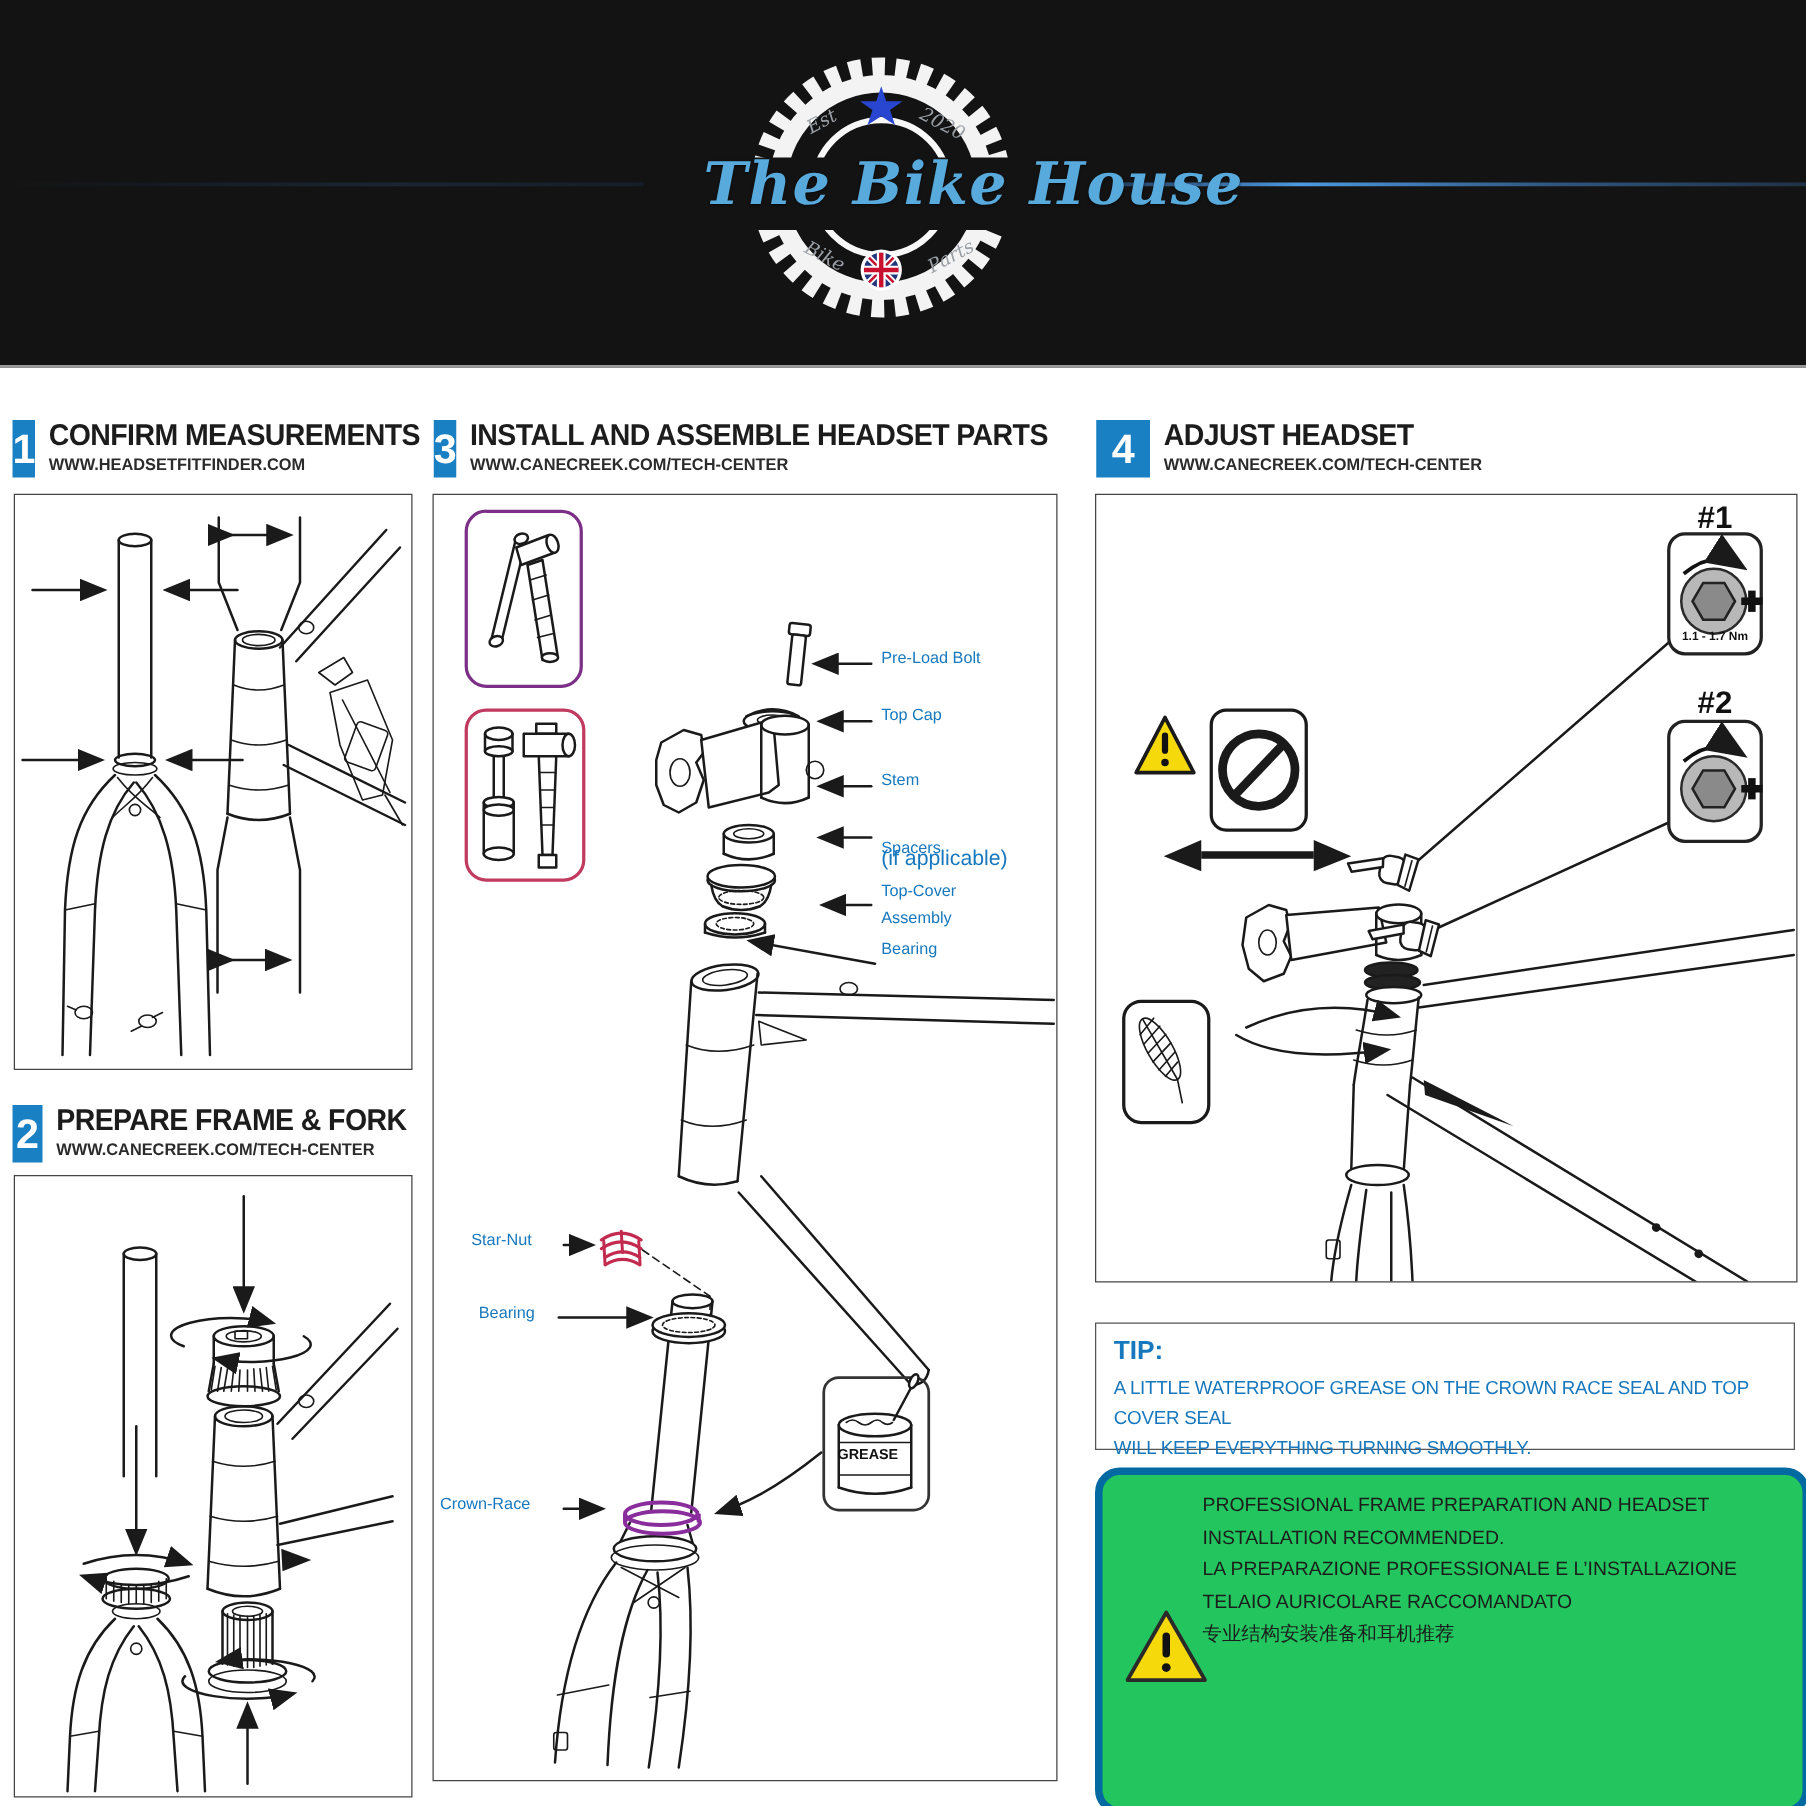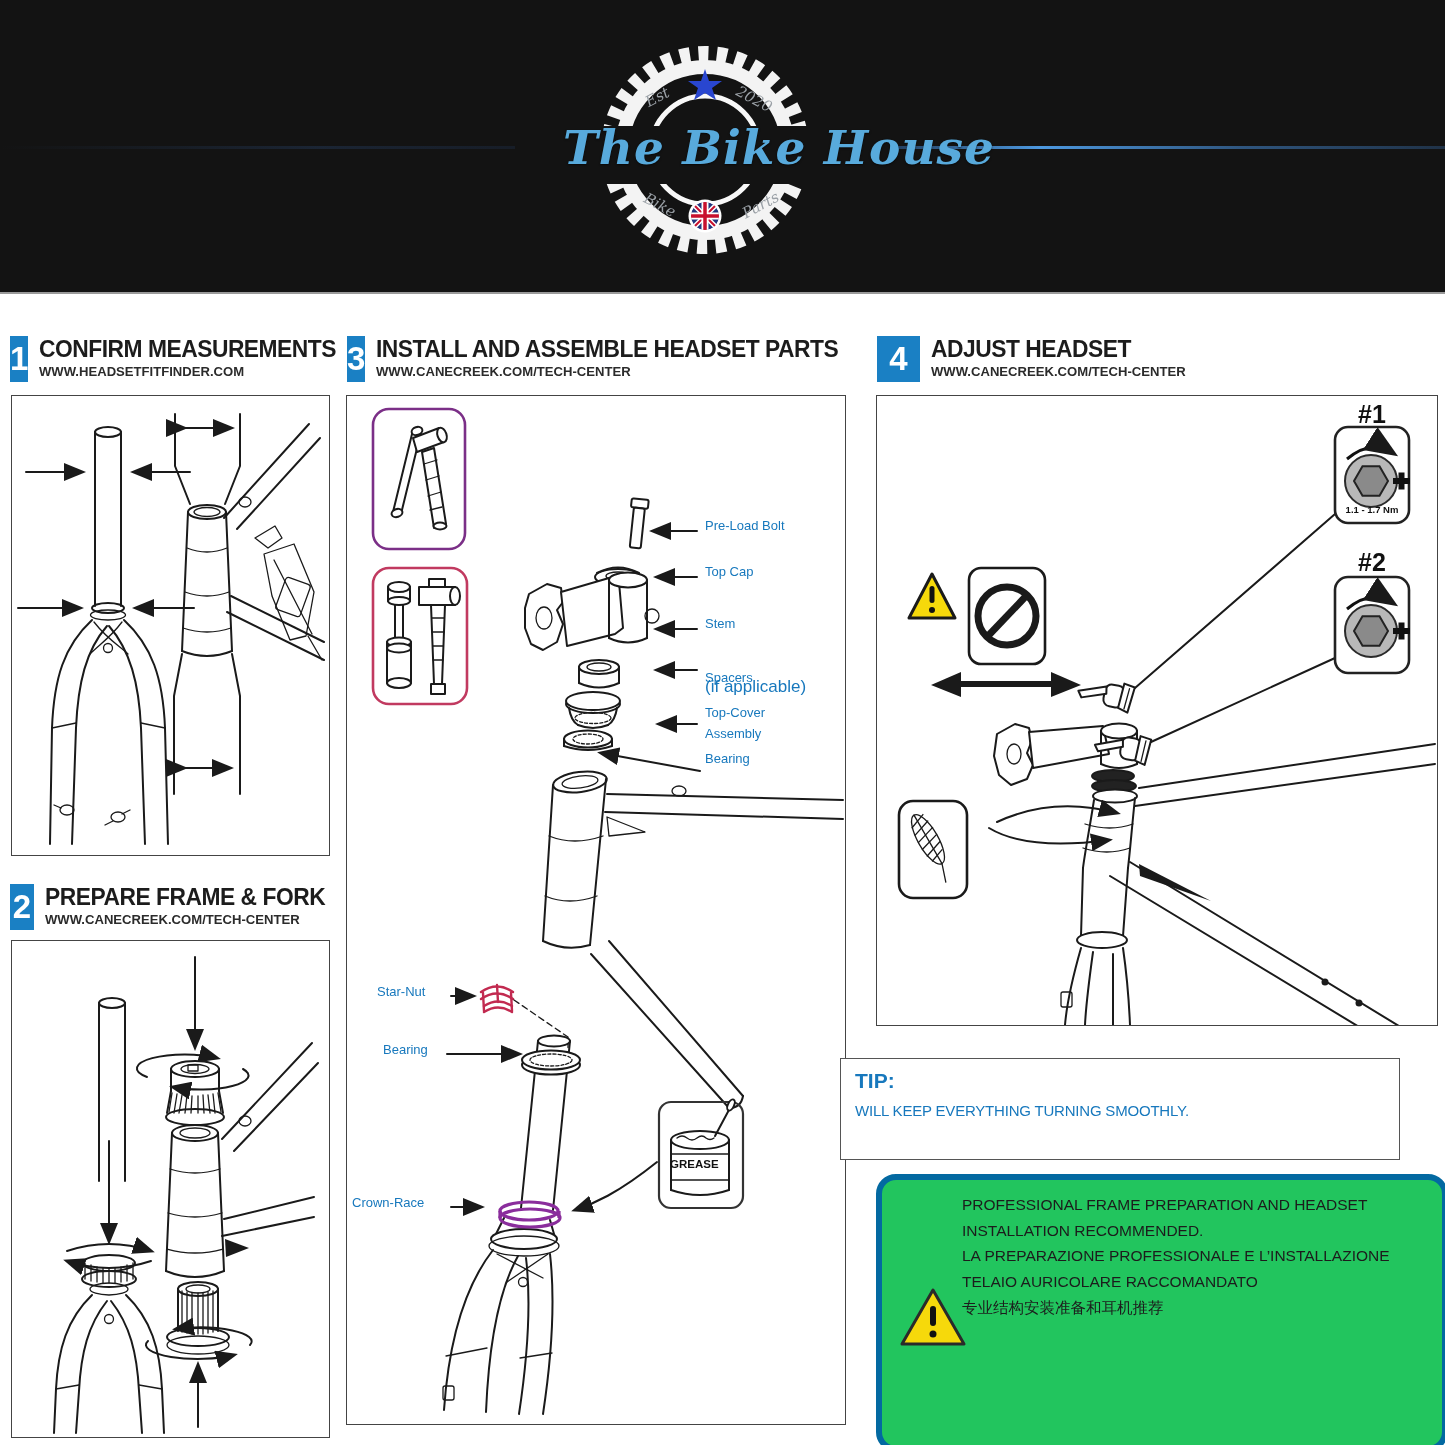--- a/index.html
+++ b/index.html
@@ -496,22 +496,23 @@
 
       <use href="#hexg" x="458" y="31"></use>
       <use href="#hexg" x="458" y="181"></use>
     </svg>
 
     <div class="steplabel" style="left:458px;top:4px;">#1</div>
     <div class="torque" style="left:458px;top:108px;">1.1 - 1.7 Nm</div>
     <div class="steplabel" style="left:458px;top:152px;">#2</div>
   </div>
 
-  <div class="tipbox" style="left:840px;top:1058px;width:560px;height:102px;">
+  <div class="tipbox" style="left:876px;top:1058px;width:560px;height:102px;">
     <div class="tip-head">TIP:</div>
+    <div class="tip-line">A LITTLE WATERPROOF GREASE ON THE CROWN RACE SEAL AND TOP COVER SEAL</div>
     <div class="tip-line">WILL KEEP EVERYTHING TURNING SMOOTHLY.</div>
   </div>
 
   <div class="notice" style="left:876px;top:1174px;width:560px;height:266px;">
     <svg class="abs" style="left:16px;top:106px;" width="70" height="64" viewBox="0 0 70 64">
       <path d="M35,4 L66,58 H4 z" fill="#f6d90b" stroke="#2a2a2a" stroke-width="3" stroke-linejoin="round"></path>
       <rect x="32" y="20" width="6" height="20" rx="3" fill="#111"></rect>
       <circle cx="35" cy="48" r="3.5" fill="#111"></circle>
     </svg>
     <div class="notice-text">

